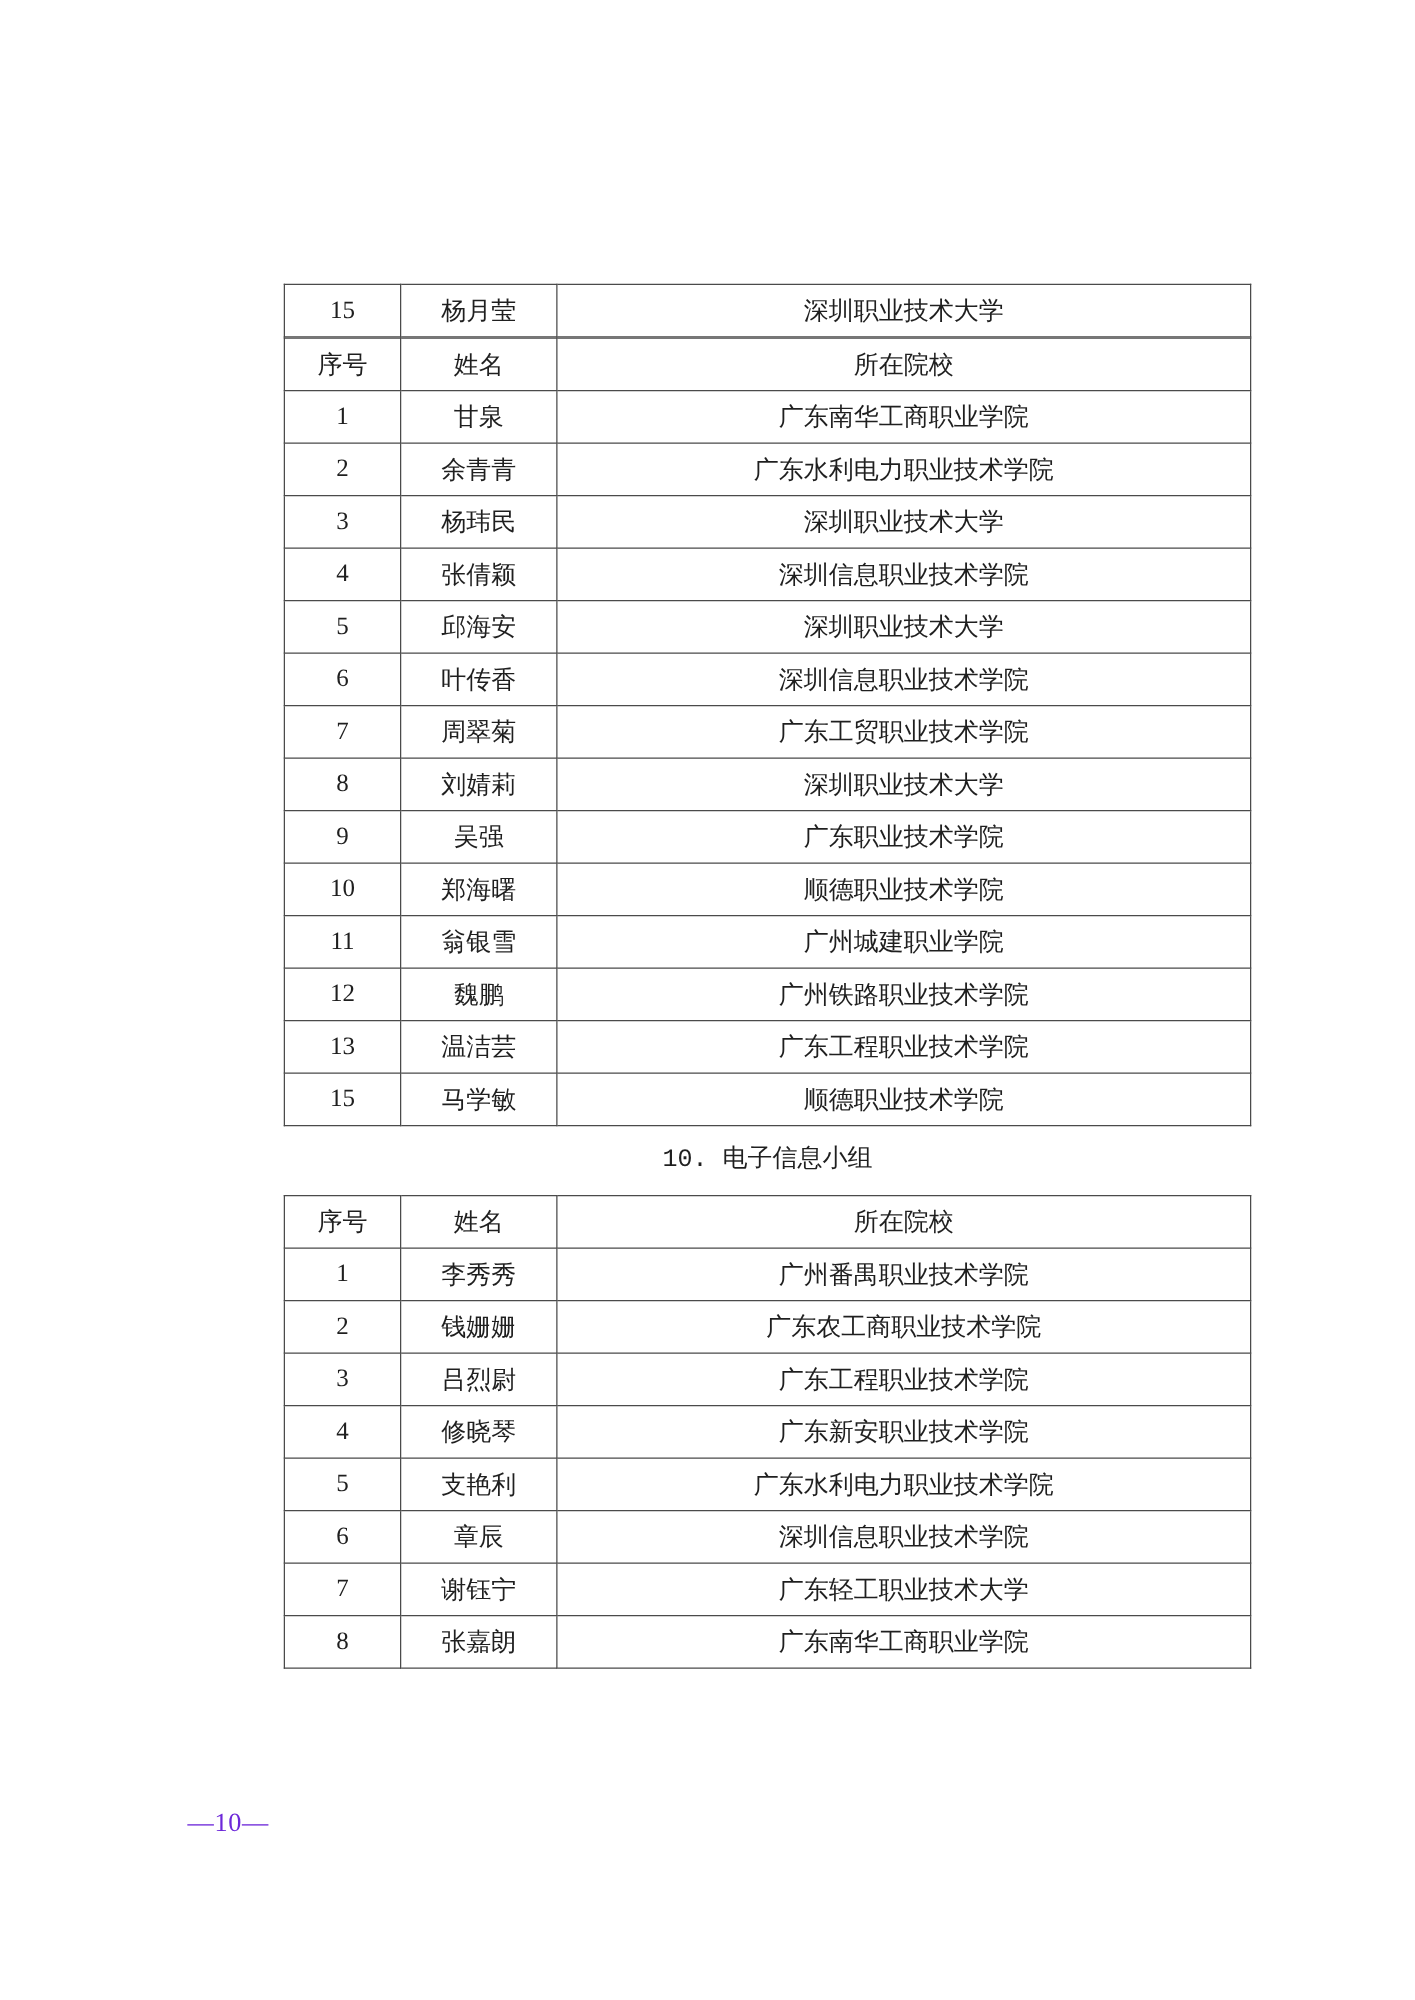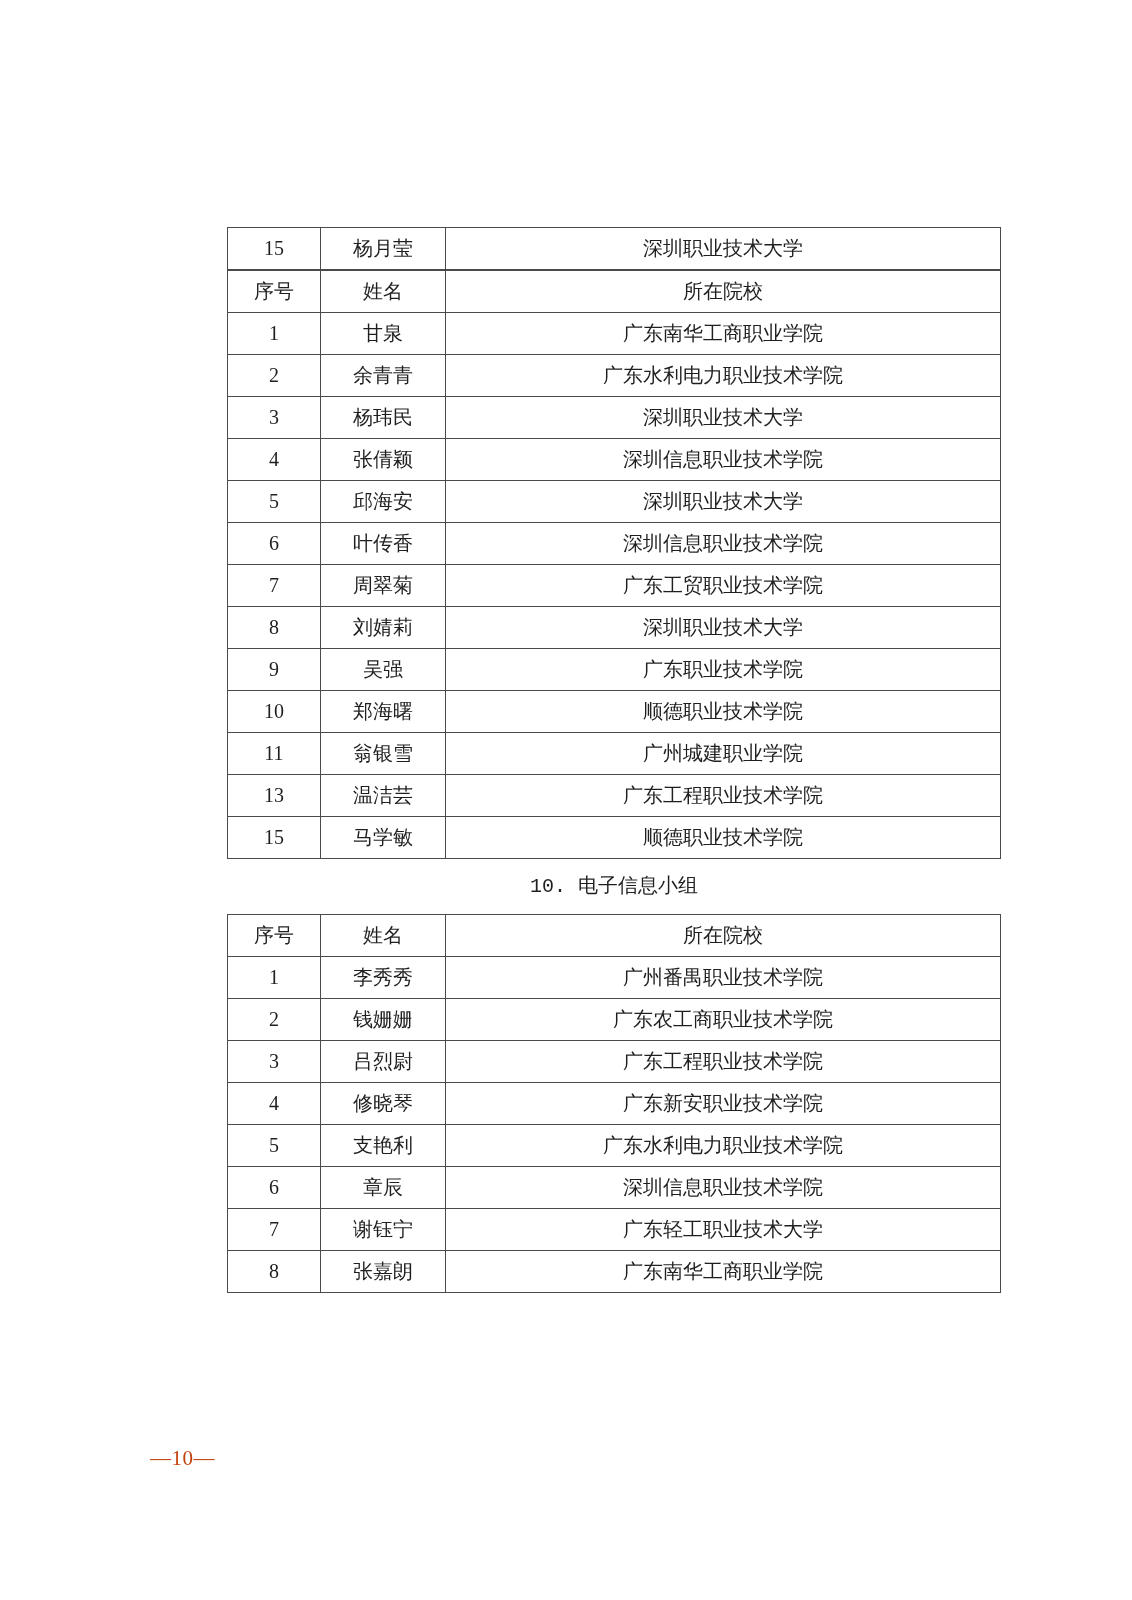--- a/index.html
+++ b/index.html
@@ -27,21 +27,21 @@
   col.c-name { width:125px; }
   col.c-school { width:auto; }
   .section-heading {
     text-align:center; font-size:20px; line-height:28px;
     margin-top:14px; margin-bottom:0;
     color:#1f1f1f;
   }
   .section-heading.second { margin-bottom:13px;font-family:Liberation Mono, monospace; }
   .page-number {
     position:absolute; left:150px; top:1446px;
-    font-size:21px; color:#c2410c; letter-spacing:0.5px;
+    font-size:21px; color:#6d28d9; letter-spacing:0.5px;
   }
 </style>
 </head>
 <body>
 
 <div class="content">
 
   <table class="doc-table">
     <colgroup>
         <col class="c-no">
@@ -121,20 +121,25 @@
           <td>10</td>
           <td>郑海曙</td>
           <td>顺德职业技术学院</td>
         </tr>
         <tr>
           <td>11</td>
           <td>翁银雪</td>
           <td>广州城建职业学院</td>
         </tr>
         <tr>
+          <td>12</td>
+          <td>魏鹏</td>
+          <td>广州铁路职业技术学院</td>
+        </tr>
+        <tr>
           <td>13</td>
           <td>温洁芸</td>
           <td>广东工程职业技术学院</td>
         </tr>
         <tr>
           <td>15</td>
           <td>马学敏</td>
           <td>顺德职业技术学院</td>
         </tr>
       </tbody>

